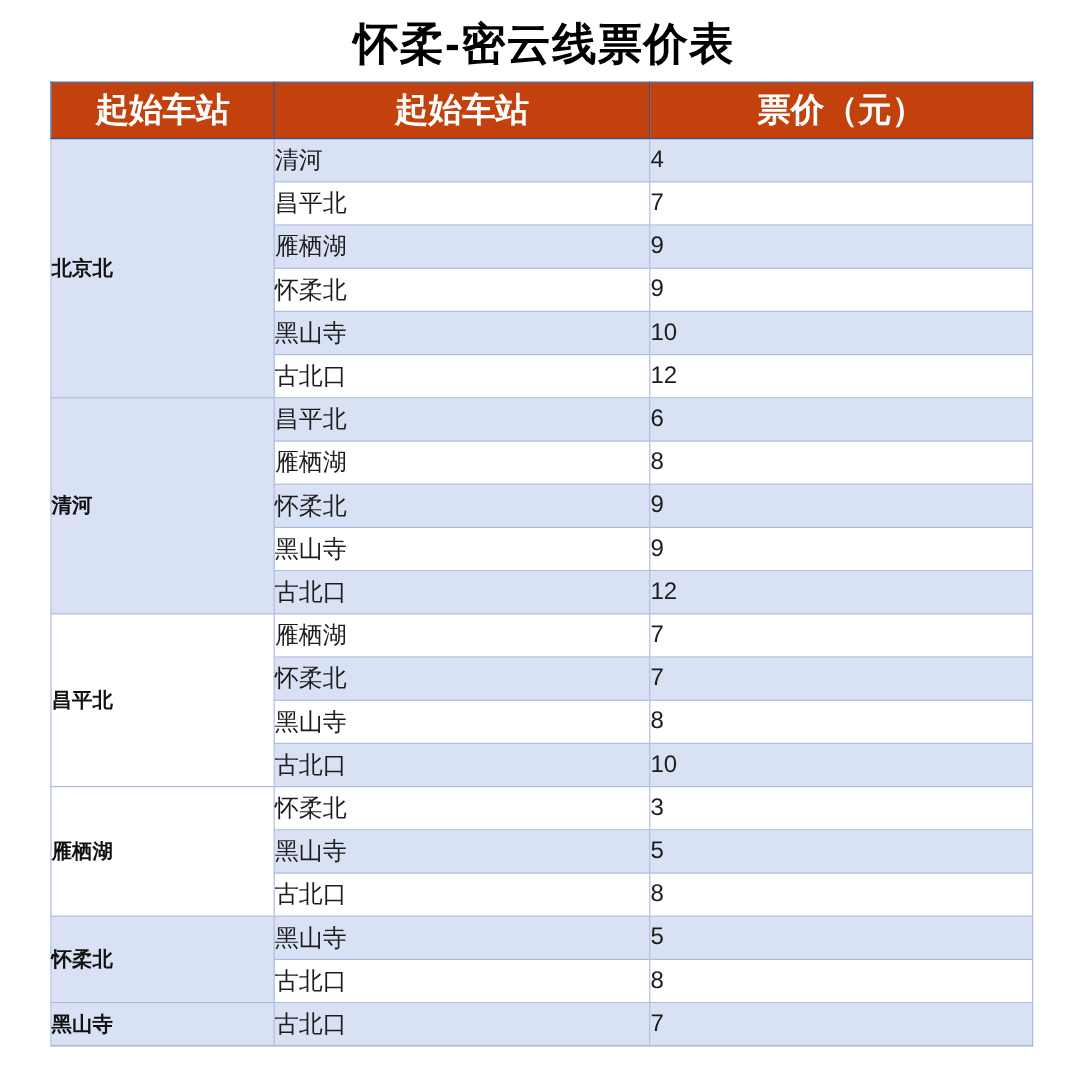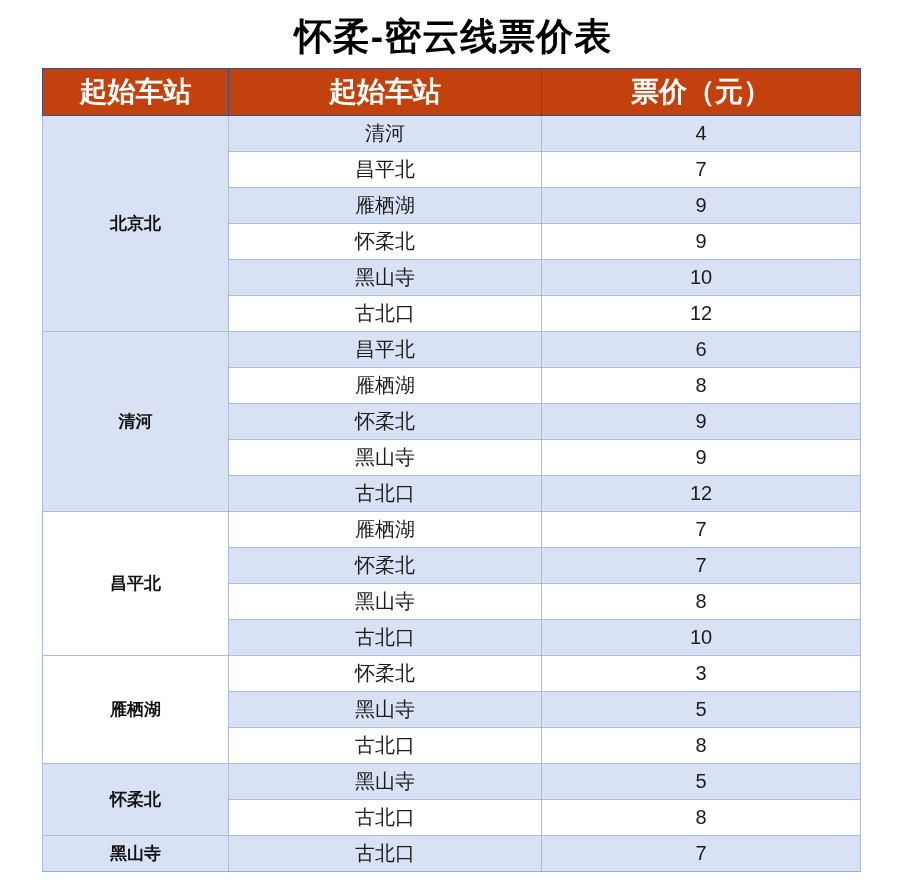--- a/index.html
+++ b/index.html
@@ -44,21 +44,21 @@
     font-weight: bold;
     height: 46px;
     text-align: center;
     border: 1px solid #2E5395;
     padding: 0;
   }
   td {
     height: 35px;
     font-size: 20px;
     color: #1c1c1c;
-    text-align: center;
+    text-align: left;
     vertical-align: middle;
     border: 1px solid #AEBCDC;
     padding: 0;
   }
   td.origin {
     font-weight: bold;
     font-size: 17px;
     color: #111111;
   }
   tr.group-start td { border-top: 1px solid #9AACD2; }

